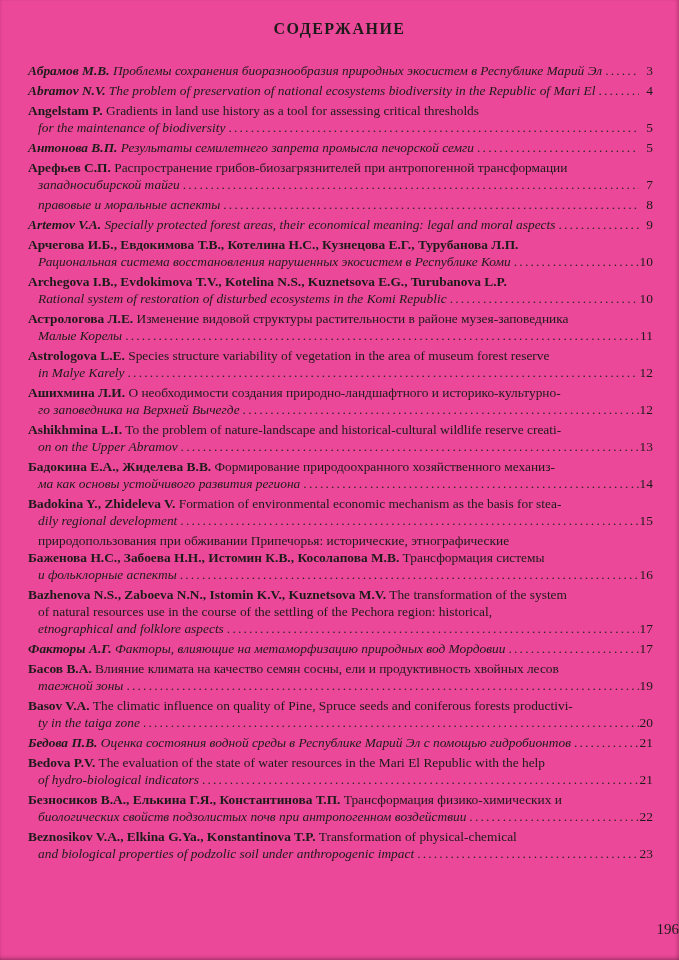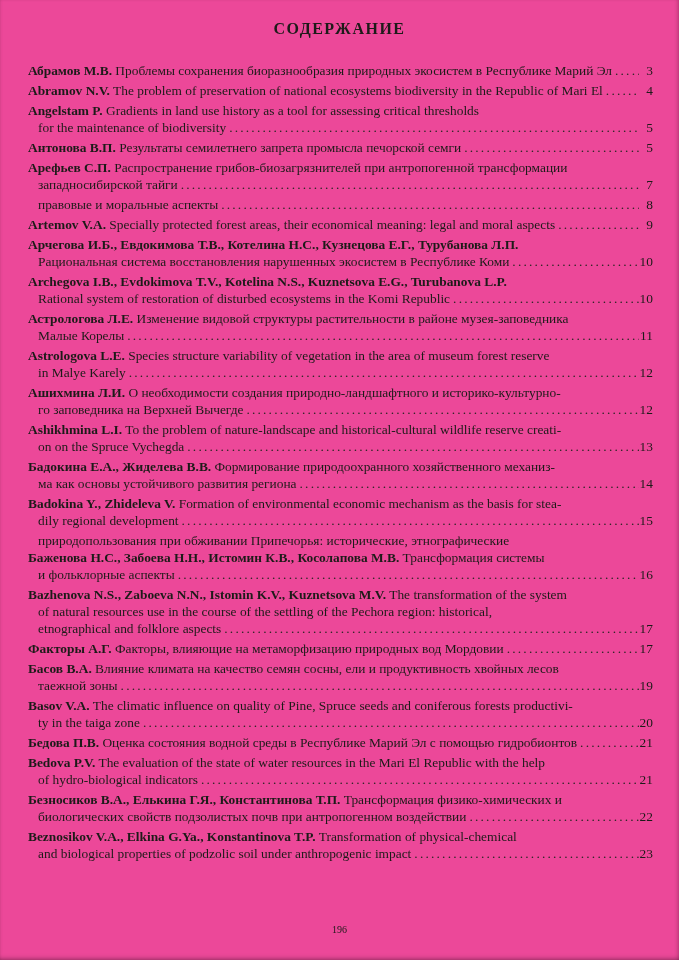--- a/index.html
+++ b/index.html
@@ -31,40 +31,40 @@
     line-height: 20px;
   }
   .toc {
     position: absolute;
     top: 62px; left: 28px; right: 26px;
   }
   .entry { margin-bottom: 3px; }
   .line { display: block; }
   .line.cont { padding-left: 10px; }
   .line.last { display: flex; align-items: flex-end; }
-  .line.last .txt { flex: 0 1 auto; }
+  .line.last .txt { flex: 0 1 auto; font-style: italic; }
   .authors { font-weight: bold; }
   .dots {
     flex: 1 1 8px;
     min-width: 8px;
     overflow: hidden;
     white-space: nowrap;
     padding: 0 3px;
     letter-spacing: 2.2px;
     color: #2a2824;
   }
   .dots::after {
     content: "................................................................................................................................................................................";
   }
   .pg { flex: 0 0 auto; min-width: 14px; text-align: right; }
   .folio {
     position: absolute;
     left: 0; right: 0; bottom: 22px;
-    text-align: center;
-    font-size: 10px;
+    text-align: right;
+    font-size: 15px;
   }
 </style>
 </head>
 <body>
 
 <div class="page">
   <h1 class="title">СОДЕРЖАНИЕ</h1>
   <div class="toc">
       <div class="entry">
         <div class="line last">
@@ -153,21 +153,21 @@
         <div class="line"><span class="txt"><b class="authors">Ашихмина Л.И.</b> О необходимости создания природно-ландшафтного и историко-культурно-</span></div>
         <div class="line cont last">
           <span class="txt">го заповедника на Верхней Вычегде</span>
           <span class="dots"></span>
           <span class="pg">12</span>
         </div>
       </div>
       <div class="entry">
         <div class="line"><span class="txt"><b class="authors">Ashikhmina L.I.</b> To the problem of nature-landscape and historical-cultural wildlife reserve creati-</span></div>
         <div class="line cont last">
-          <span class="txt">on on the Spruce Vychegda</span>
+          <span class="txt">on on the Upper Abramov</span>
           <span class="dots"></span>
           <span class="pg">13</span>
         </div>
       </div>
       <div class="entry">
         <div class="line"><span class="txt"><b class="authors">Бадокина Е.А., Жиделева В.В.</b> Формирование природоохранного хозяйственного механиз-</span></div>
         <div class="line cont last">
           <span class="txt">ма как основы устойчивого развития региона</span>
           <span class="dots"></span>
           <span class="pg">14</span>

